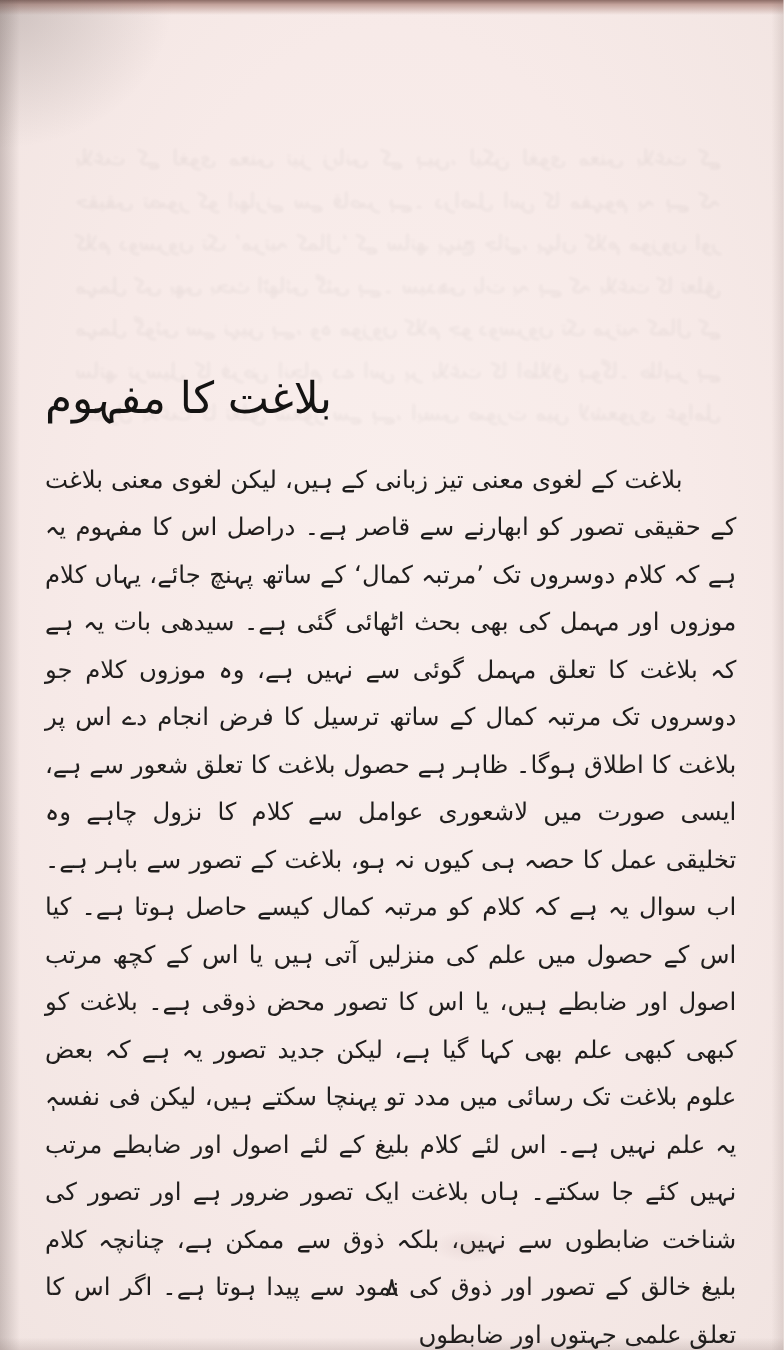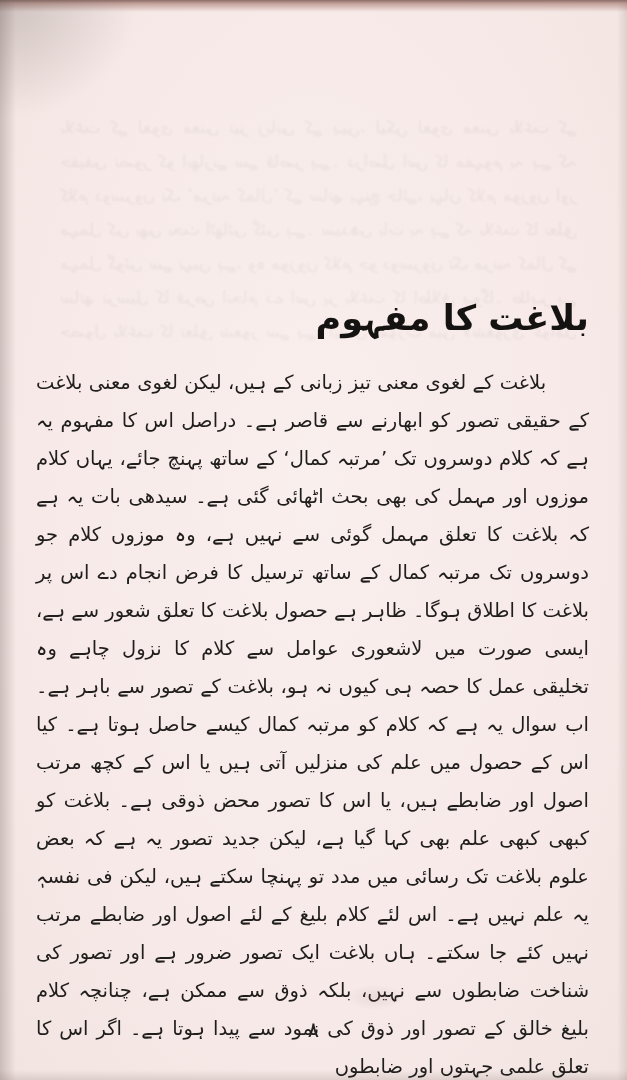--- a/index.html
+++ b/index.html
@@ -58,23 +58,23 @@
     user-select: none;
   }
   .content {
     position: absolute;
     top: 298px;
     left: 36px;
     right: 38px;
   }
   .title {
     margin: 0 0 26px 0;
-    text-align: right;
+    text-align: left;
     font-size: 35px;
-    font-weight: bold;
+    font-weight: normal;
     letter-spacing: 0.5px;
     color: #141312;
   }
   .body-text {
     margin: 0;
     font-size: 19.5px;
     line-height: 38px;
     text-align: justify;
     text-align-last: right;
     text-indent: 2.2em;

